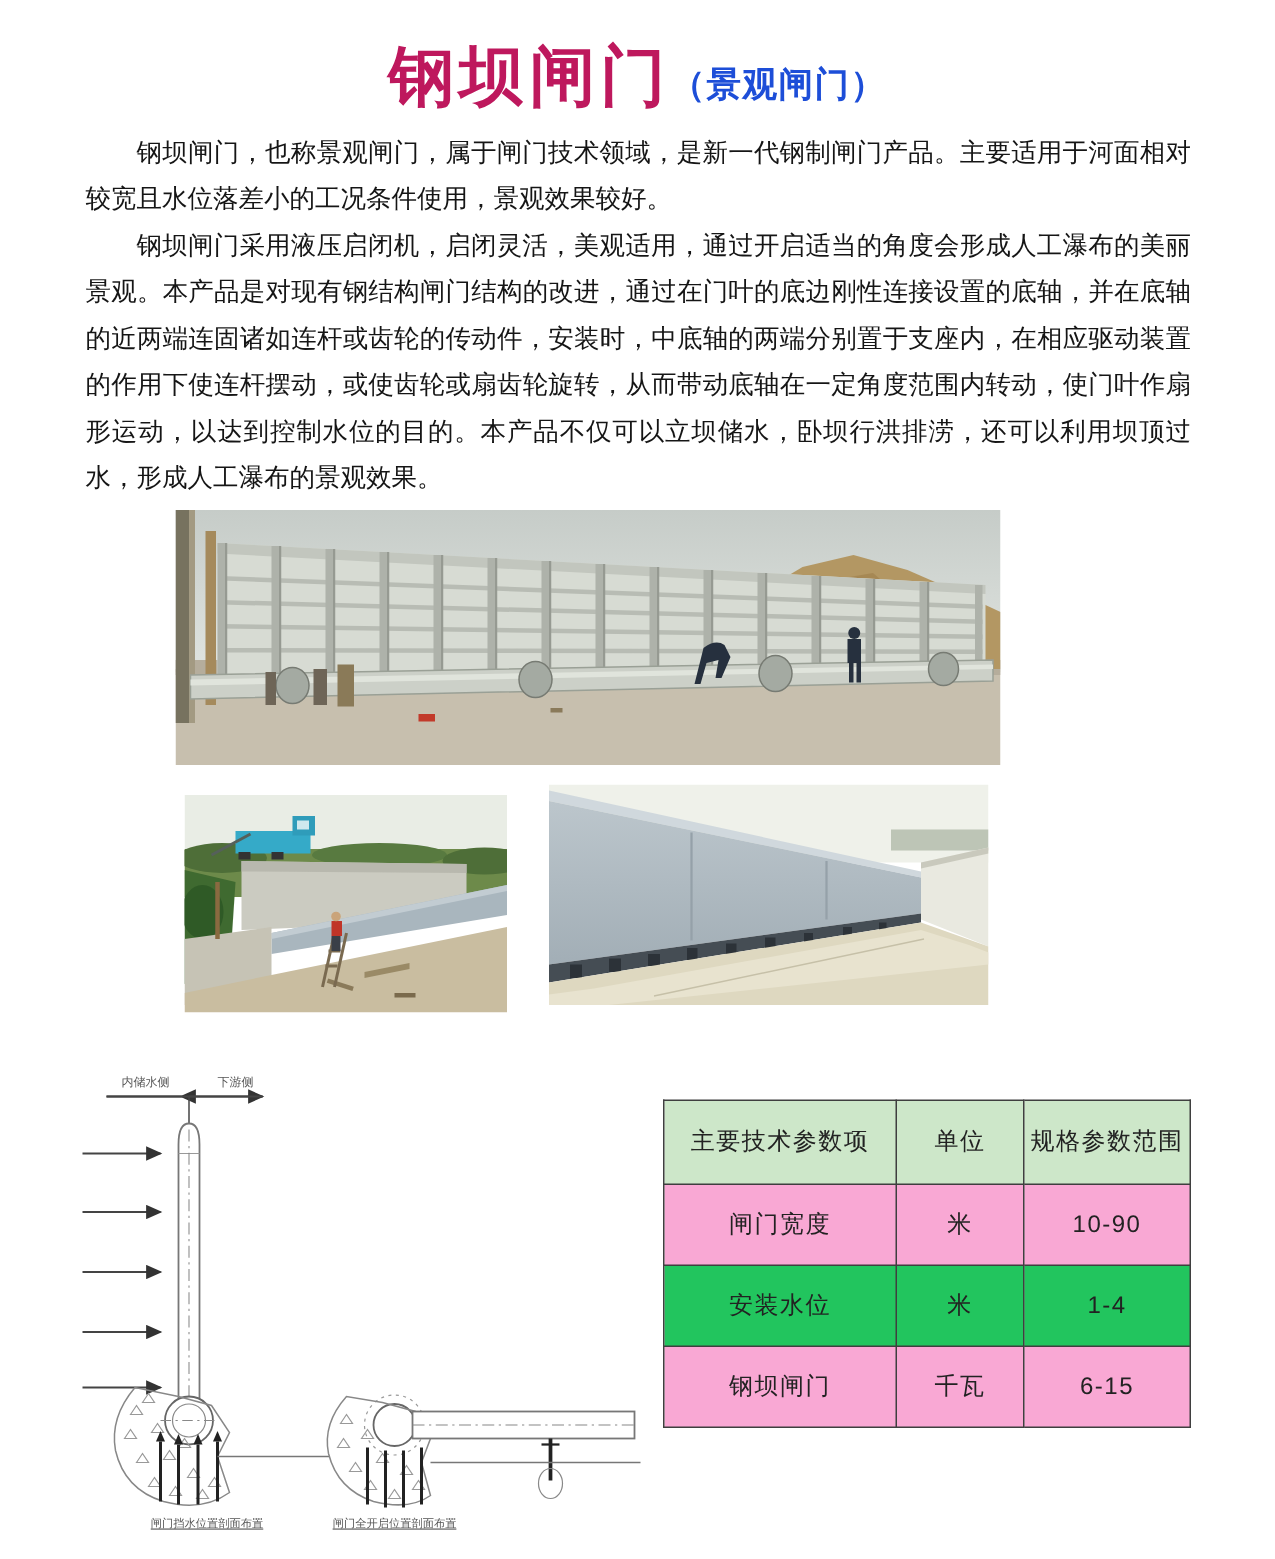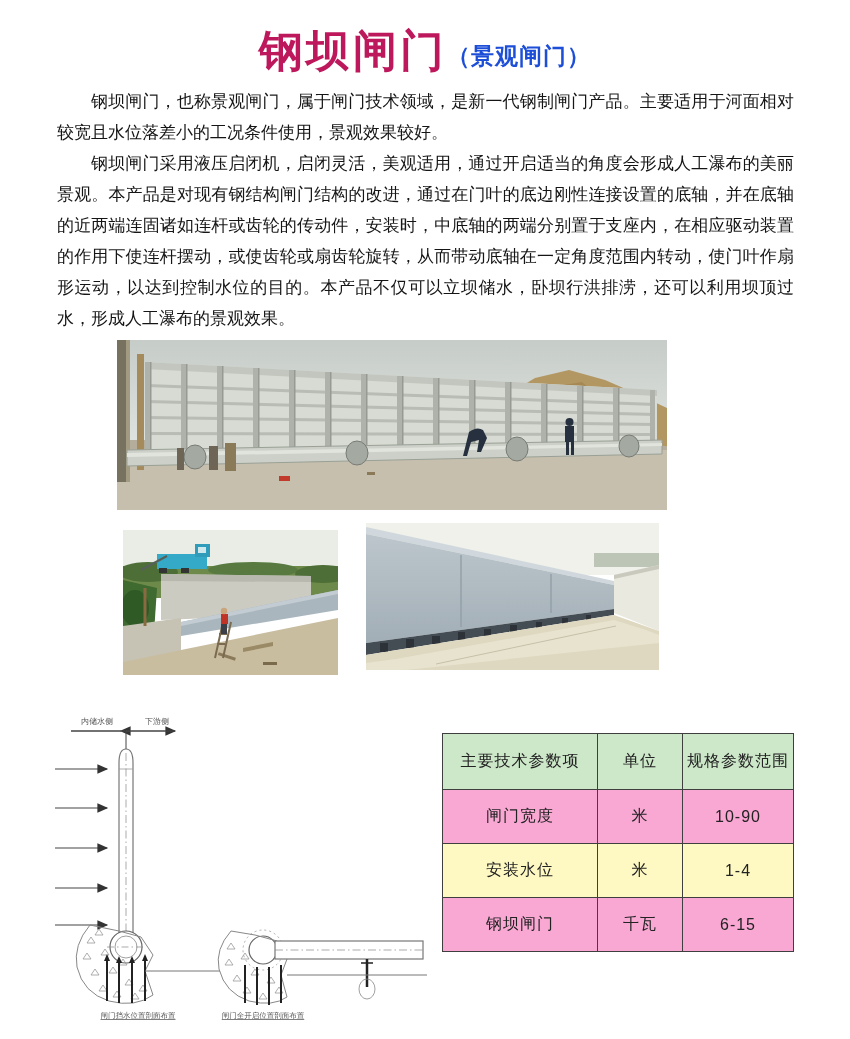--- a/index.html
+++ b/index.html
@@ -18,21 +18,21 @@
   #photo-main{left:117px;top:340px;}
   #photo-install{left:123px;top:530px;}
   #photo-raised{left:366px;top:523px;}
   #diagram{position:absolute;left:35px;top:703px;}
   .spec-table{position:absolute;left:442px;top:733px;width:351px;border-collapse:collapse;
     table-layout:fixed;font-size:16px;color:#222;}
   .spec-table th,.spec-table td{border:1.6px solid #3f3f3f;text-align:center;padding:0;
     font-weight:normal;letter-spacing:1px;}
   .spec-table th{height:55px;background:#cde7c9;}
   .spec-table td{height:53px;background:#f9a8d4;}
-  .spec-table tr.row-alt td{background:#fef9c3;}
+  .spec-table tr.row-alt td{background:#22c55e;}
   .col-param{width:155px;}.col-unit{width:85px;}.col-range{width:111px;}
 </style>
 </head>
 <body>
 
 <div id="page">
 
   <div class="title-block">
     <span class="title-main">钢坝闸门</span><span class="title-sub">（景观闸门）</span>
   </div>

